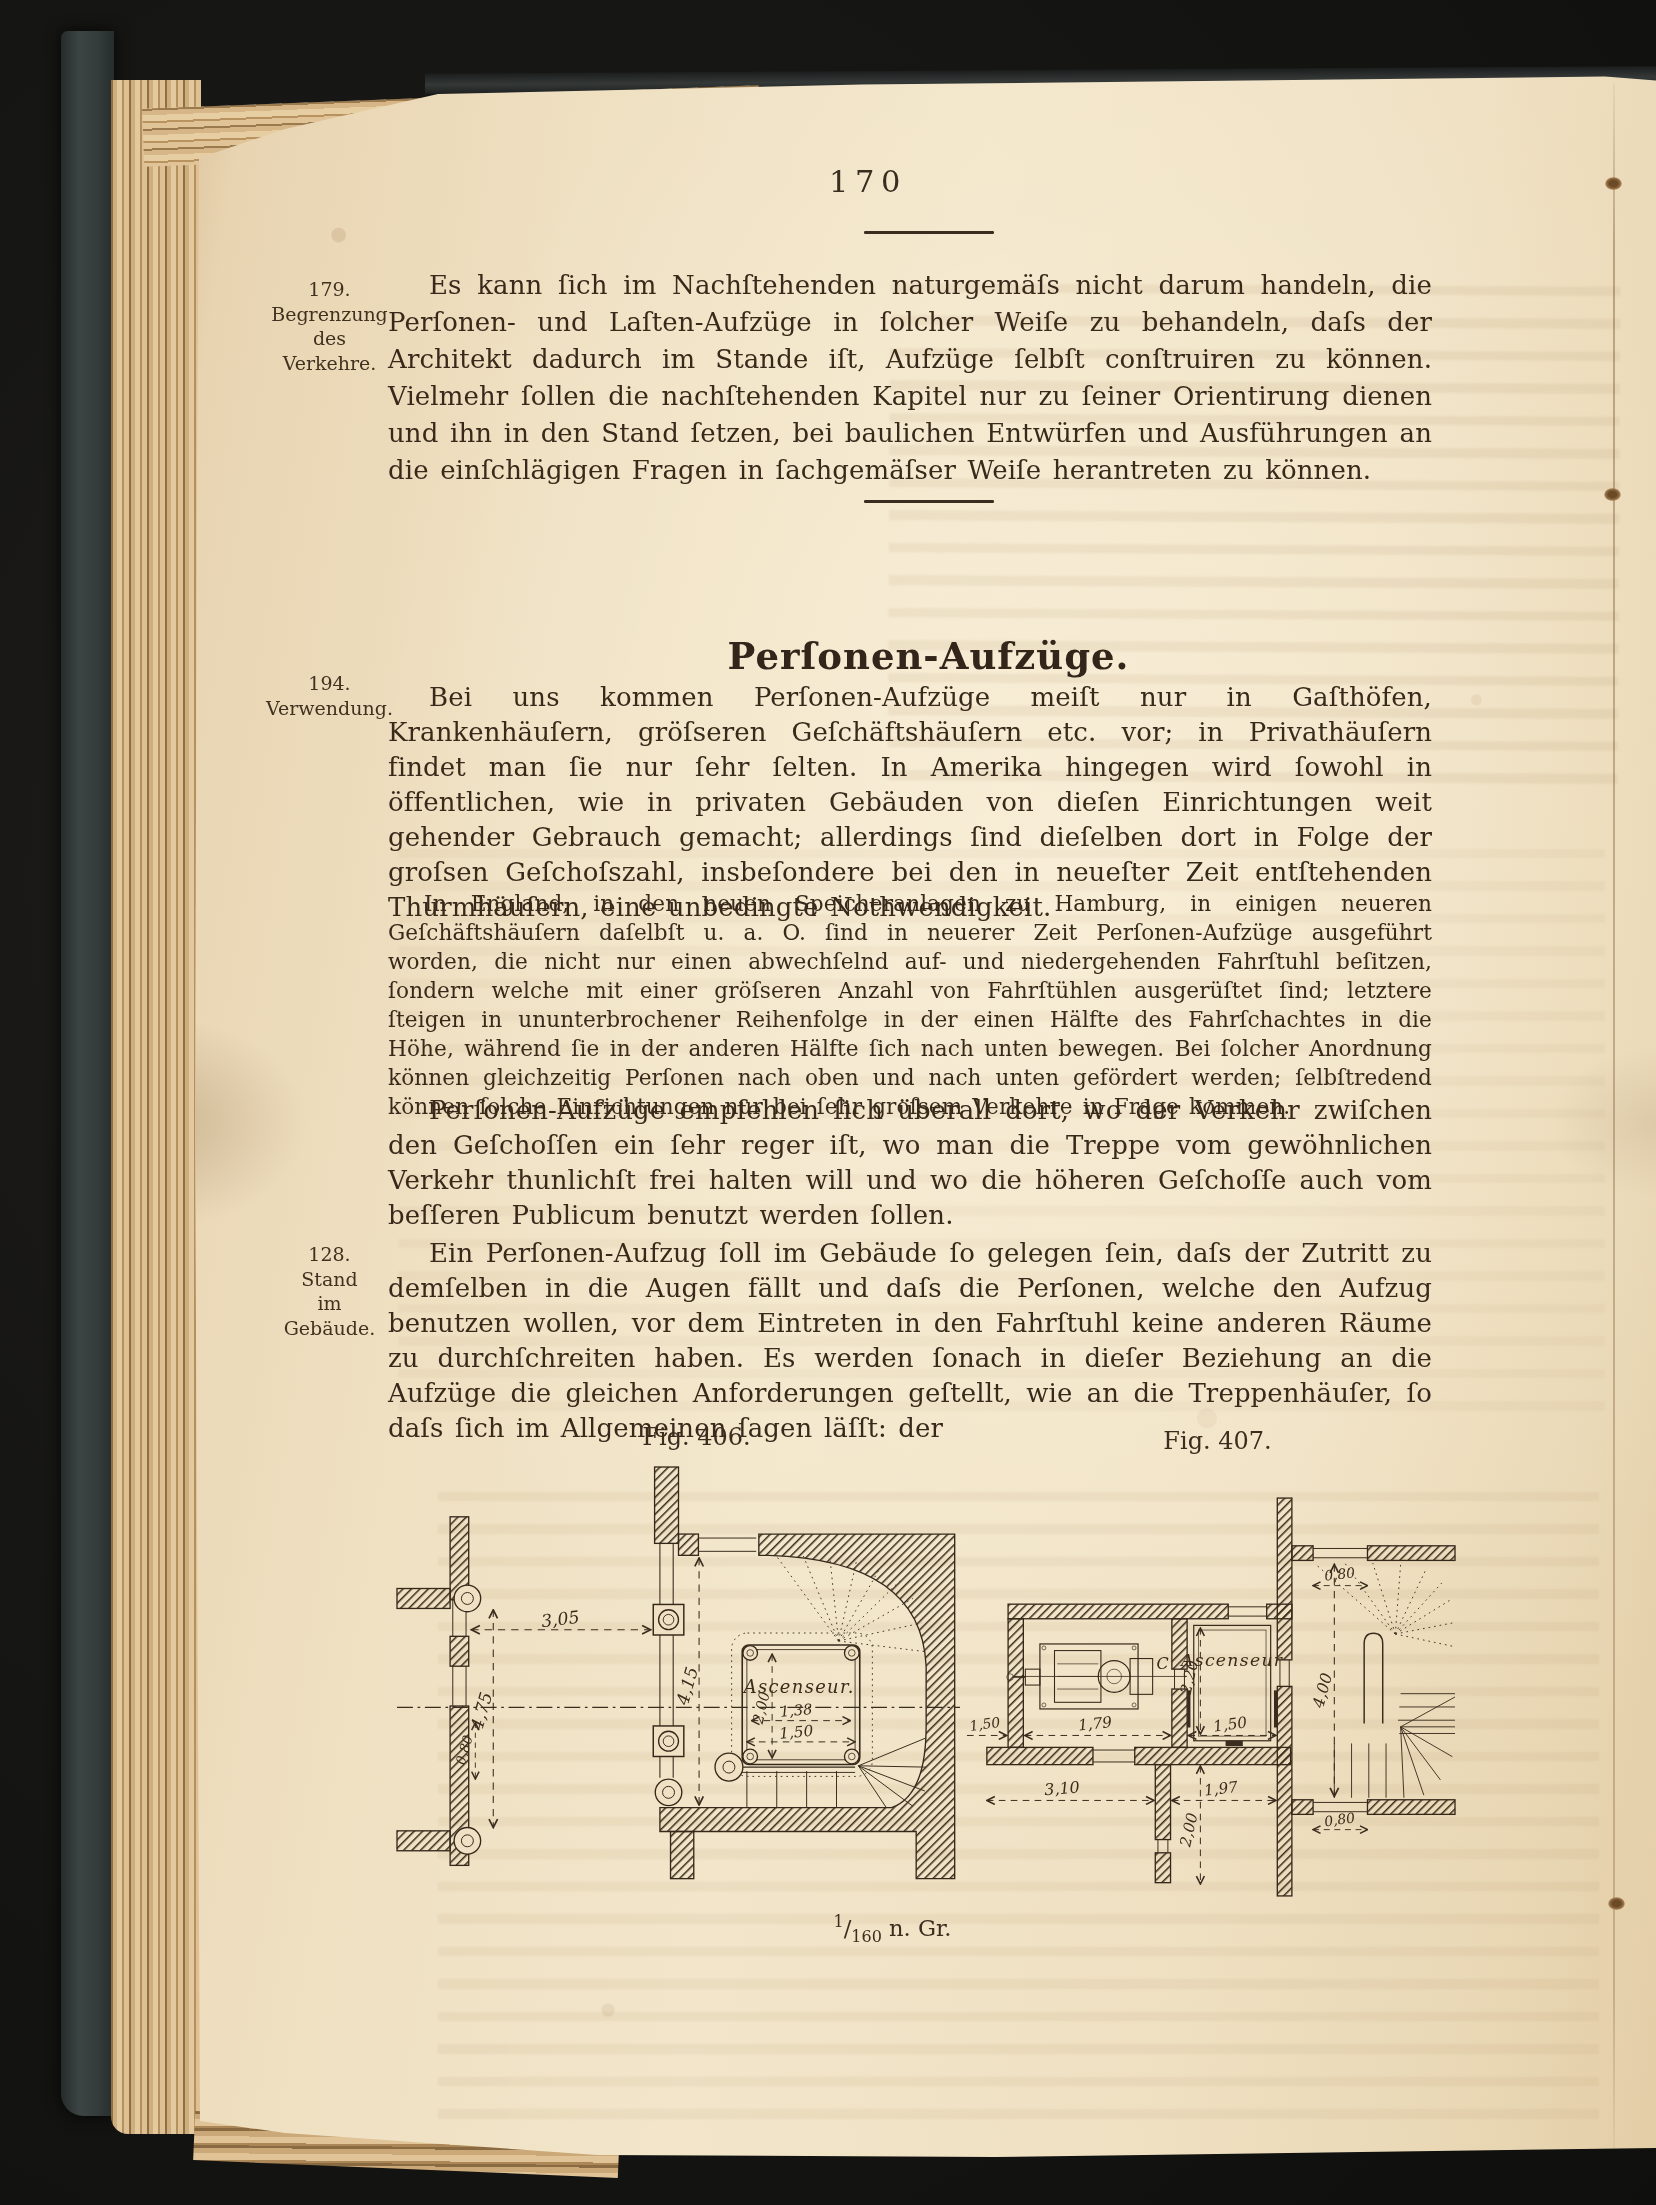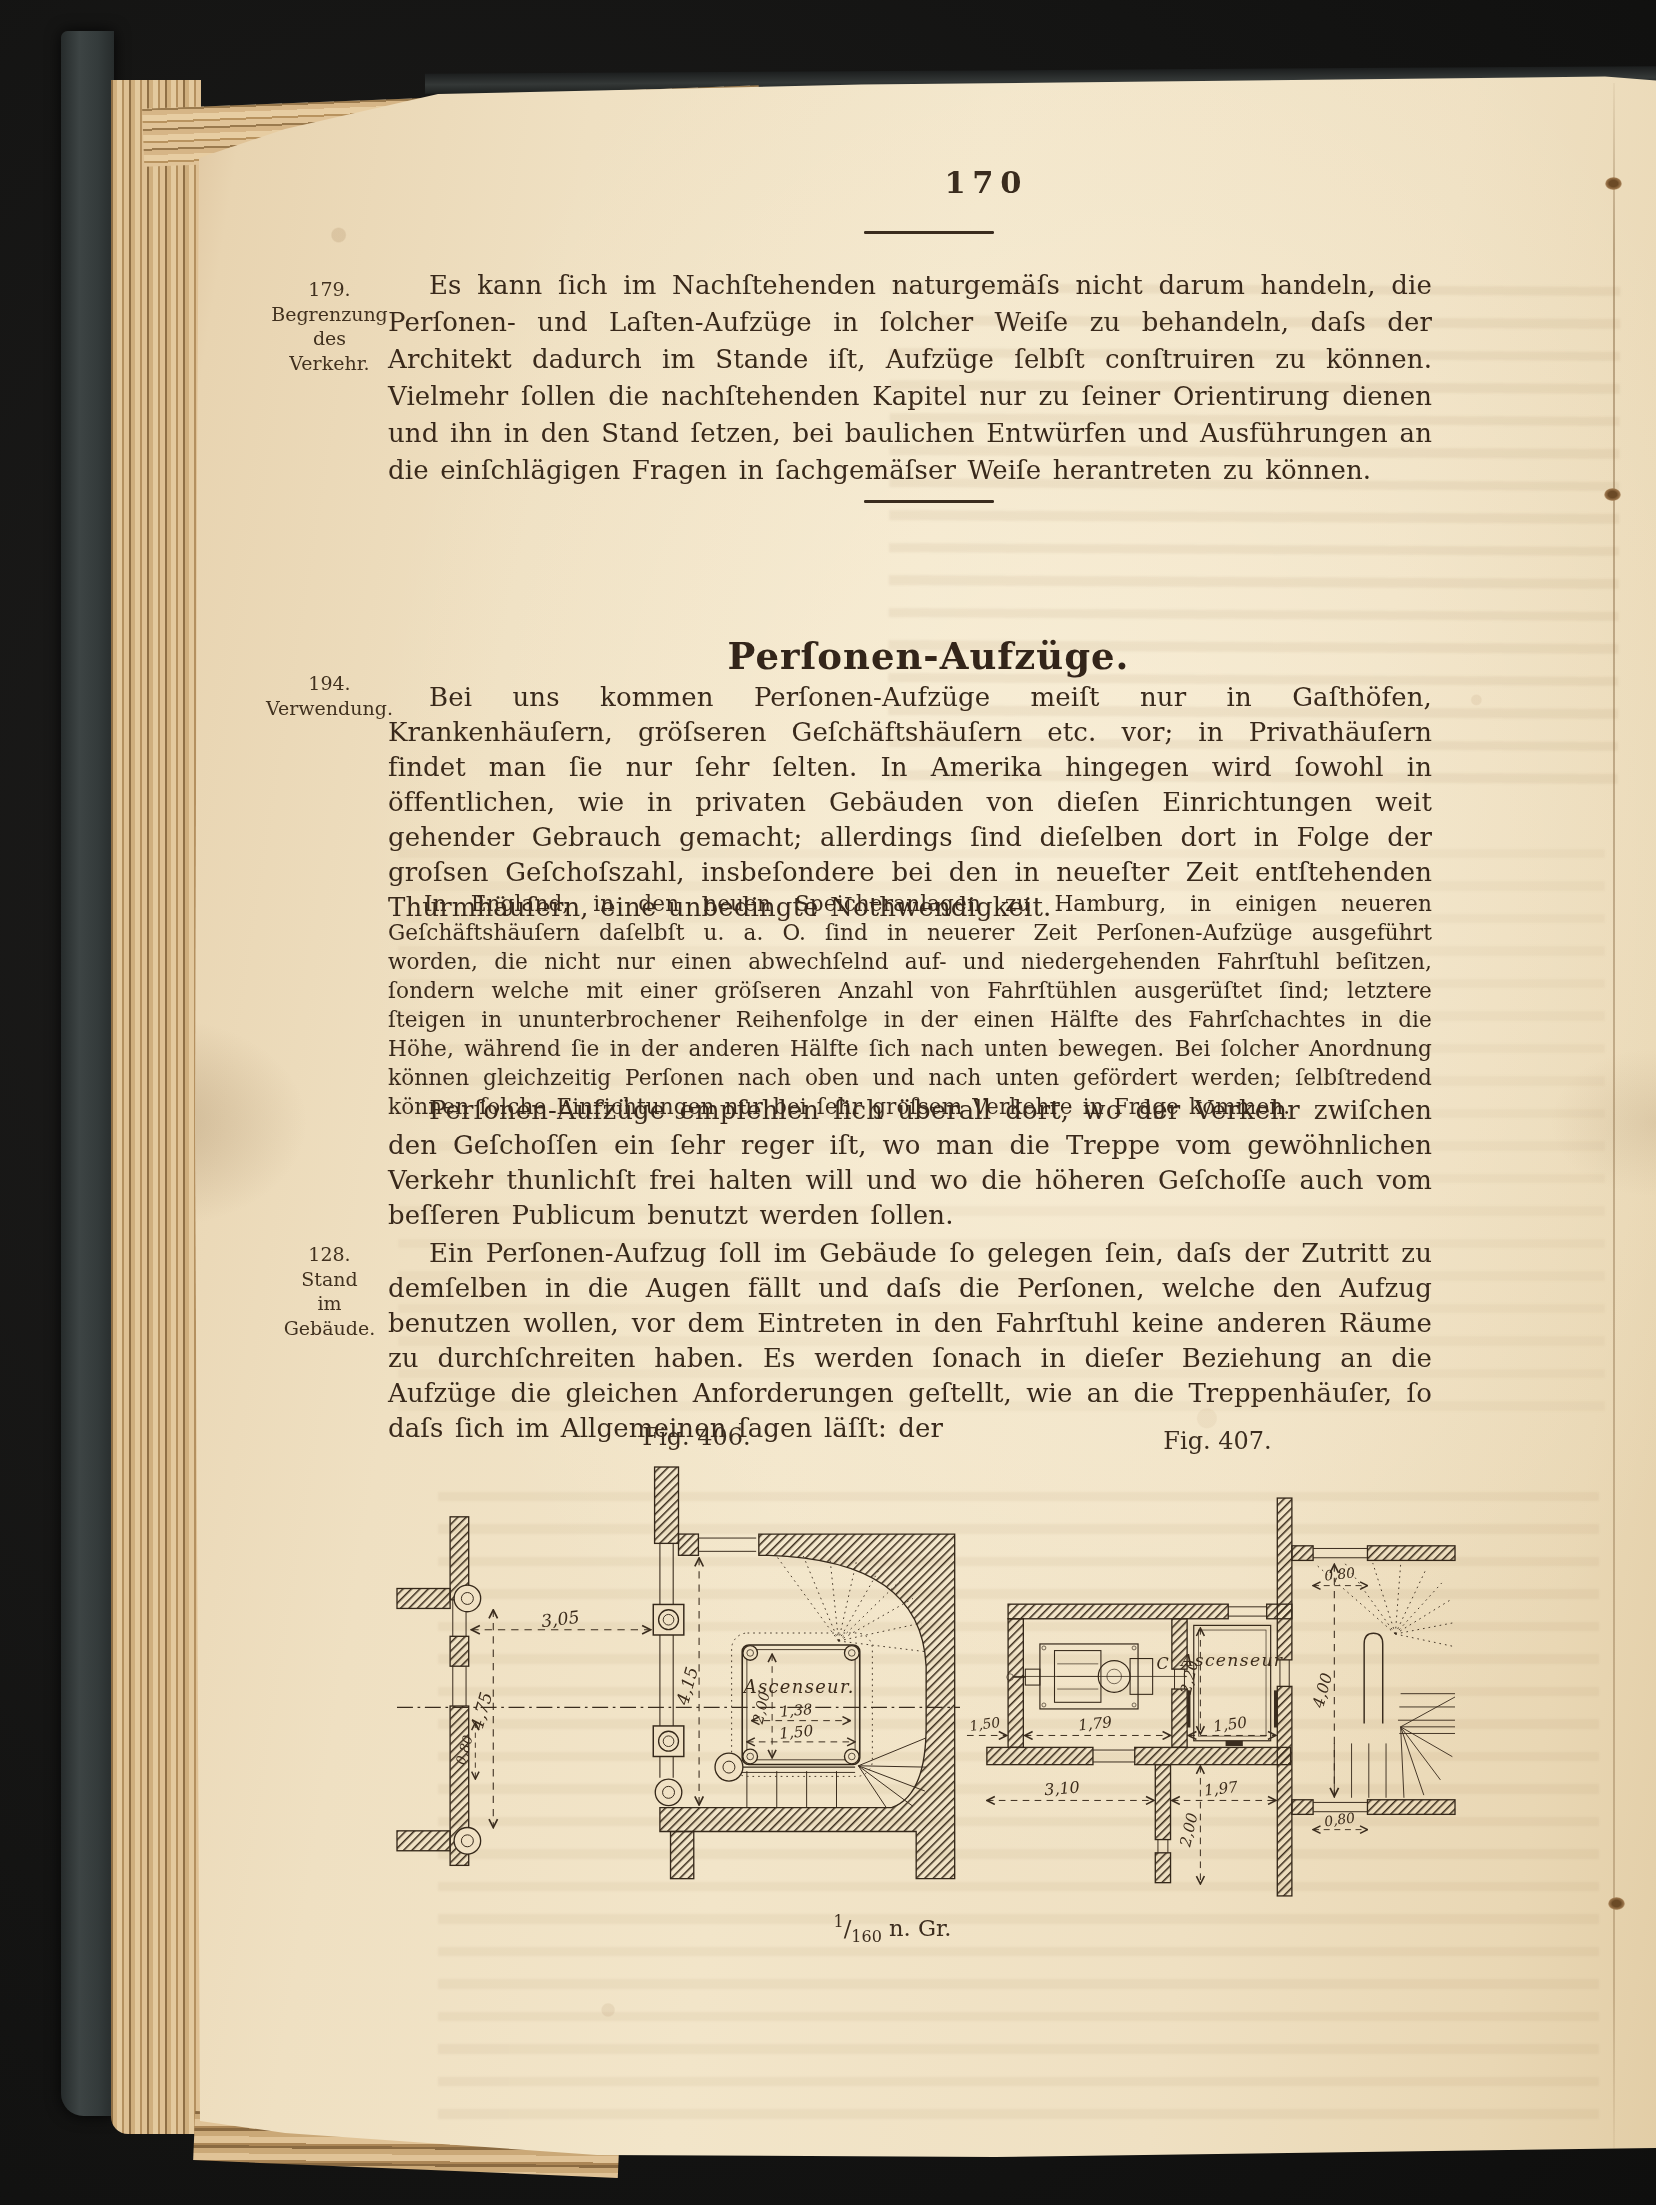--- a/index.html
+++ b/index.html
@@ -41,22 +41,22 @@
     background:repeating-linear-gradient(180deg, rgba(146,106,63,.085) 0 9.3px, rgba(146,106,63,0) 9.3px 32.5px);}
   .g1{left:730px;top:219px;width:730px;height:517px;transform:rotate(.3deg);}
   .g2{left:279px;top:1426px;width:1161px;height:637px;opacity:.8;}
   .g3{left:239px;top:783px;width:1207px;height:571px;opacity:.55;}
   
   .crease{position:absolute;left:1454px;top:17px;width:2px;height:2067px;
     background:linear-gradient(180deg,rgba(110,75,35,.05),rgba(110,75,35,.4) 8%,rgba(110,75,35,.28) 92%,rgba(110,75,35,.05));}
   .stitch{position:absolute;width:17px;height:13.3px;border-radius:50% 50% 45% 45%;
     background:radial-gradient(ellipse at 50% 50%, #6b4a26 0 35%, #9a744a 60%, rgba(154,116,74,0) 75%);}
   
-  .pageno{position:absolute;left:670px;top:98px;width:199px;text-align:right;
-    font-size:30.5px;letter-spacing:6.6px;color:#3a2c1e;font-weight:bold;}
+  .pageno{position:absolute;left:670px;top:98px;width:199px;text-align:left;
+    font-size:30.5px;letter-spacing:6.6px;color:#3a2c1e;}
   .rule{position:absolute;height:3.3px;background:#3a2c1e;border-radius:1.3px;}
   .mnote{position:absolute;left:91px;width:159px;text-align:center;font-size:19px;line-height:24.5px;color:#41311f;}
   .body{position:absolute;left:229px;width:1044px;margin:0;text-align:justify;
     font-size:26px;line-height:35px;text-indent:41px;word-spacing:.12em;letter-spacing:0.1px;color:#39291b;}
   .p1{line-height:37px;}
   .smalltxt{font-size:21.6px;line-height:29px;text-indent:36px;word-spacing:.14em;}
   .kicker{position:absolute;left:229px;width:1081px;text-align:center;font-size:28.5px;letter-spacing:2px;color:#382a1c;}
   .title{position:absolute;left:229px;width:1081px;text-align:center;font-size:37px;font-weight:700;
     letter-spacing:1px;margin:0;color:#33251a;}
   .figcap{position:absolute;width:199px;text-align:center;font-size:24px;color:#3b2c1e;}
@@ -85,21 +85,21 @@
     <div class="stitch" style="left:1445px;top:422px;"></div>
     <div class="stitch" style="left:1449px;top:1831px;"></div>
 
     <div class="pageno">170</div>
     <div class="rule" style="left:705px;top:165px;width:130px;"></div>
 
     <div class="mnote" style="top:211px;">
       <div>179.</div>
       <div>Begrenzung</div>
       <div>des</div>
-      <div>Verkehr.</div>
+      <div>Verkehre.</div>
     </div>
     <div class="mnote" style="top:605px;">
       <div>194.</div>
       <div>Verwendung.</div>
     </div>
     <div class="mnote" style="top:1176px;">
       <div>128.</div>
       <div>Stand</div>
       <div>im</div>
       <div>Gebäude.</div>

